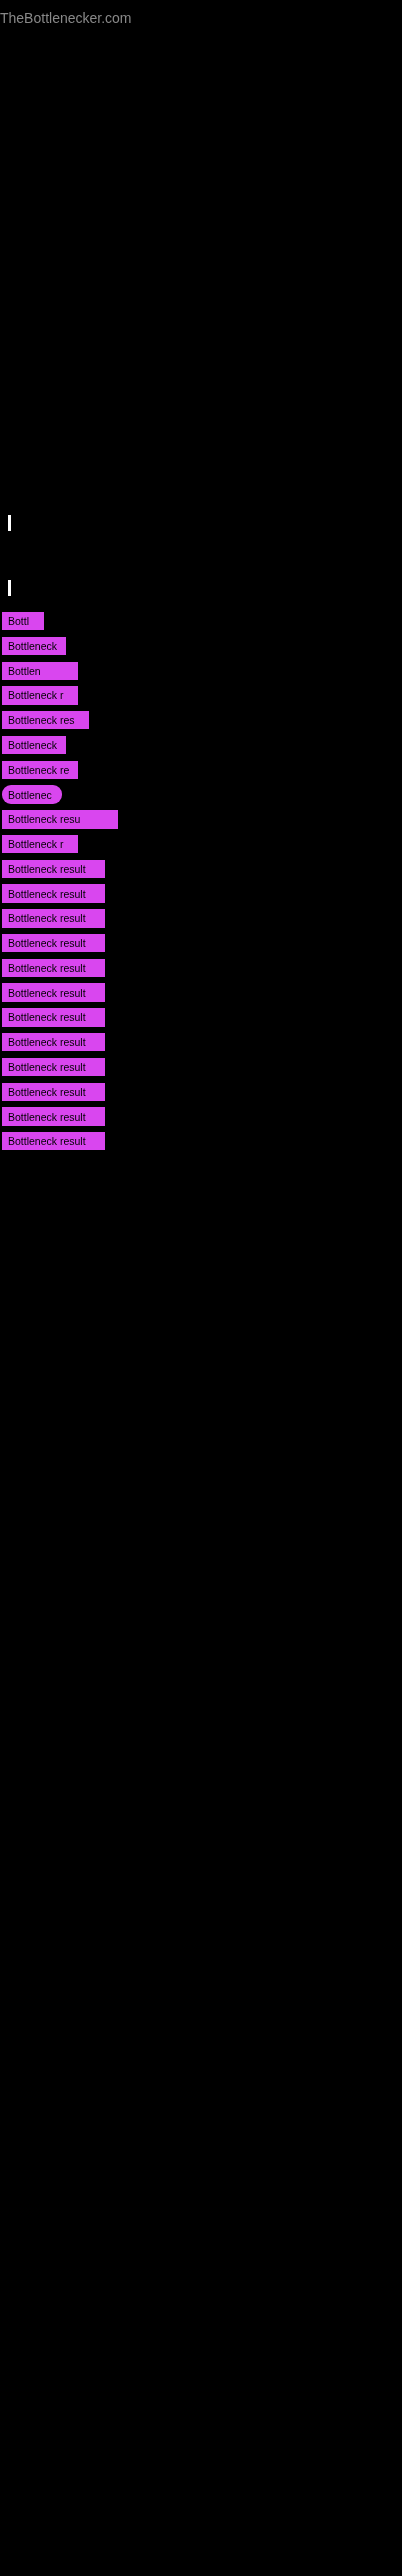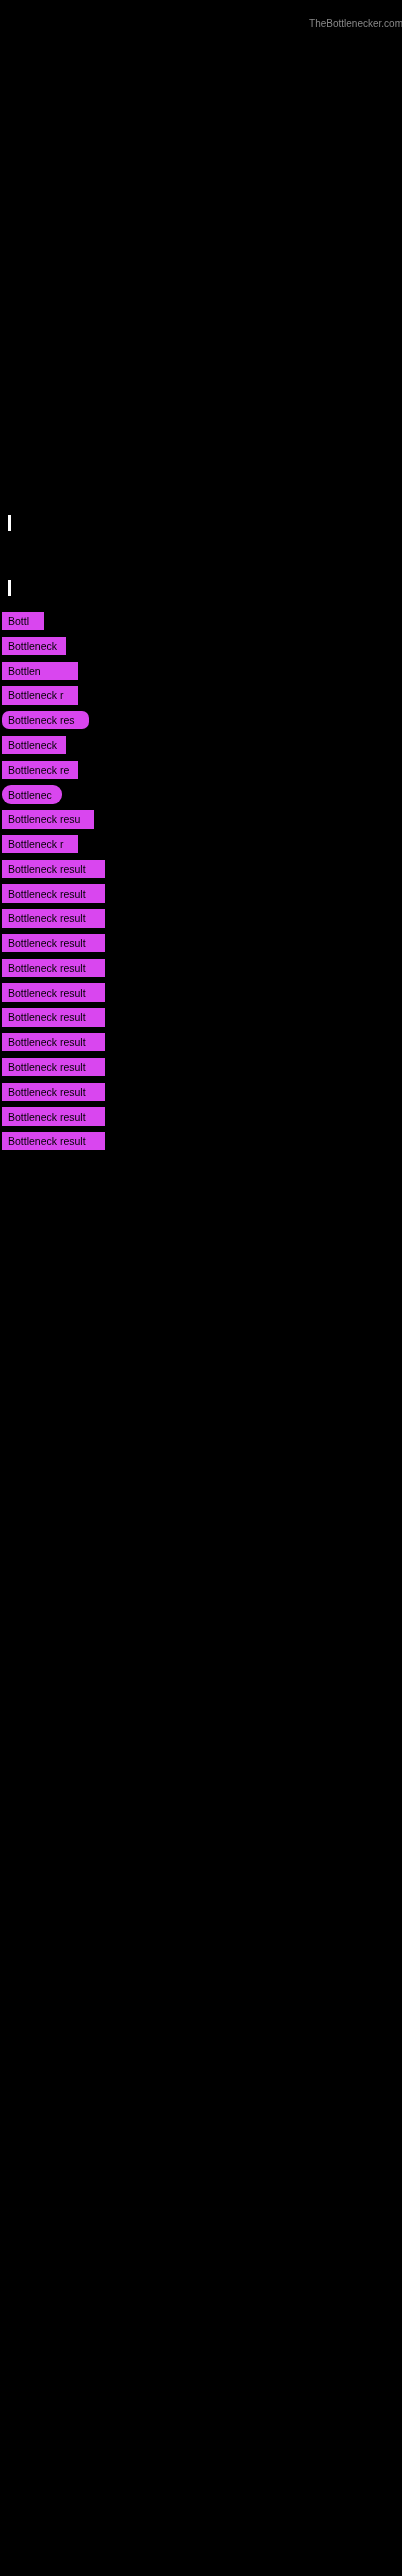--- a/index.html
+++ b/index.html
@@ -10,26 +10,26 @@
 
     body {
       background-color: #000000;
       width: 403px;
       min-height: 2576px;
       font-family: Arial, sans-serif;
       position: relative;
     }
 
     .site-title {
-      text-align: right;
+      text-align: left;
       color: #888888;
-      font-size: 10px;
+      font-size: 14px;
       padding: 6.4px 0;
       position: absolute;
-      top: 12px;
+      top: 4px;
       left: 0;
       right: 0;
     }
 
     .content-area {
       position: absolute;
       top: 0;
       left: 0;
       right: 0;
       bottom: 0;
@@ -81,25 +81,25 @@
   <div class="site-title">TheBottlenecker.com</div>
 
   <div class="cursor-line-1"></div>
   <div class="cursor-line-2"></div>
 
   <div class="bottleneck-items-container" id="items-container">
   <span class="bottleneck-item" style="width: 42px;">Bottl</span>
       <span class="bottleneck-item" style="width: 64px;">Bottleneck</span>
       <span class="bottleneck-item" style="width: 76px;">Bottlen</span>
       <span class="bottleneck-item" style="width: 76px;">Bottleneck r</span>
-      <span class="bottleneck-item" style="width: 87px; border-radius: 7px;">Bottleneck res</span>
+      <span class="bottleneck-item" style="width: 87px;">Bottleneck res</span>
       <span class="bottleneck-item" style="width: 64px;">Bottleneck</span>
       <span class="bottleneck-item" style="width: 76px;">Bottleneck re</span>
       <span class="bottleneck-item" style="width: 60px; border-radius: 9px;">Bottlenec</span>
-      <span class="bottleneck-item" style="width: 92px;">Bottleneck resu</span>
+      <span class="bottleneck-item" style="width: 116px;">Bottleneck resu</span>
       <span class="bottleneck-item" style="width: 76px;">Bottleneck r</span>
       <span class="bottleneck-item" style="width: 103px;">Bottleneck result</span>
       <span class="bottleneck-item" style="width: 103px;">Bottleneck result</span>
       <span class="bottleneck-item" style="width: 103px;">Bottleneck result</span>
       <span class="bottleneck-item" style="width: 103px;">Bottleneck result</span>
       <span class="bottleneck-item" style="width: 103px;">Bottleneck result</span>
       <span class="bottleneck-item" style="width: 103px;">Bottleneck result</span>
       <span class="bottleneck-item" style="width: 103px;">Bottleneck result</span>
       <span class="bottleneck-item" style="width: 103px;">Bottleneck result</span>
       <span class="bottleneck-item" style="width: 103px;">Bottleneck result</span>

